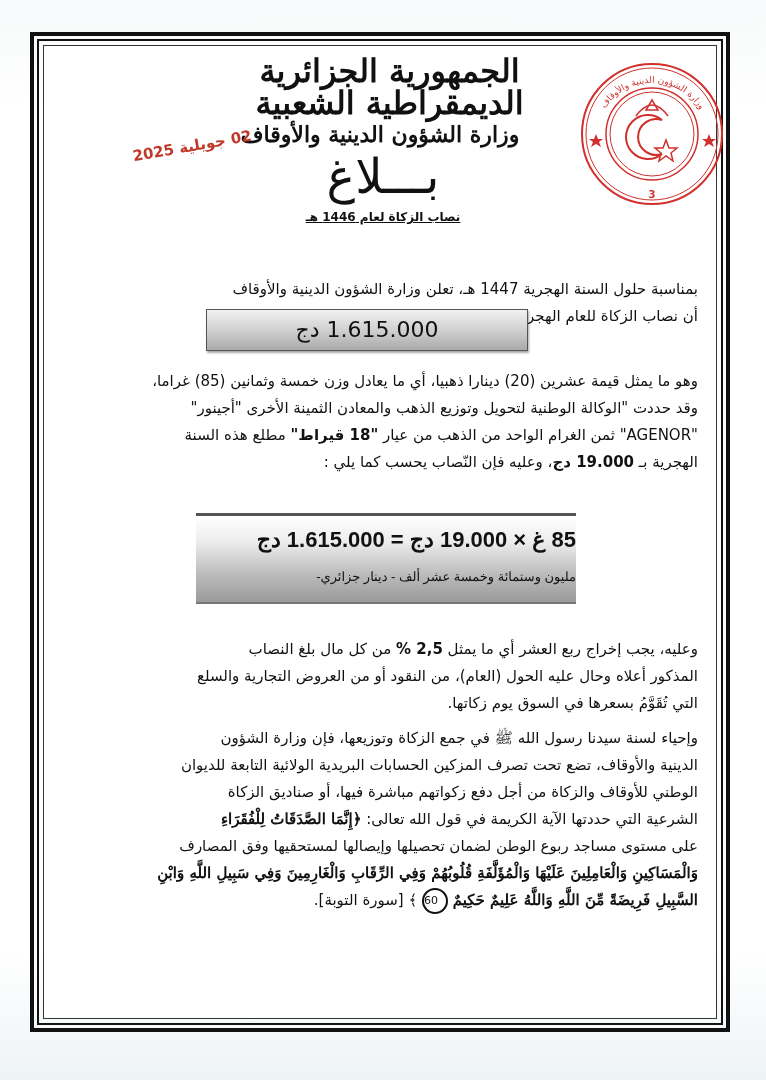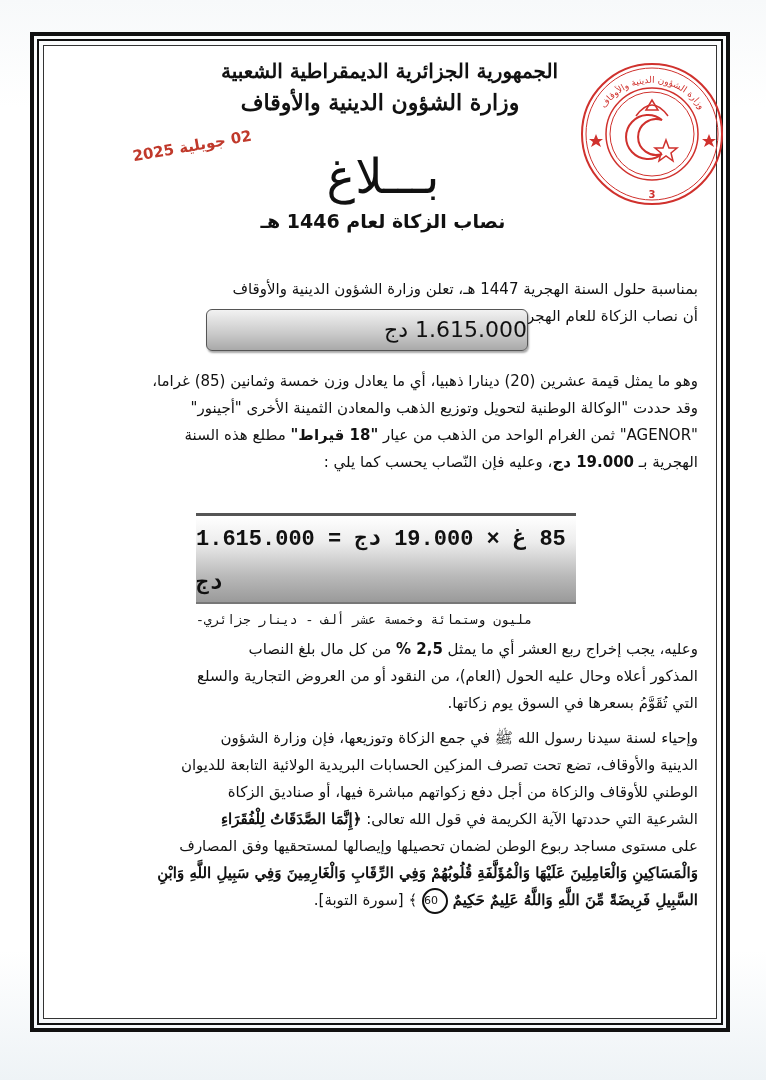--- a/index.html
+++ b/index.html
@@ -24,58 +24,59 @@
   }
   .frame-inner {
     position: absolute; left: 4px; top: 4px; right: 4px; bottom: 4px;
     border: 1px solid #333;
     background: #fff;
   }
   .hdr {
     position: absolute; left: 170px; top: 55px; width: 420px;
     text-align: center; direction: rtl;
   }
-  .hdr .line1 { font-size: 20px; font-weight: bold; line-height: 32px; letter-spacing: 0.5px; margin-left: 19px; }
+  .hdr .line1 { font-size: 32px; font-weight: bold; line-height: 32px; letter-spacing: 0.5px; margin-left: 19px; }
   .hdr .line2 { font-size: 22px; font-weight: bold; line-height: 30px; }
   .seal {
     position: absolute; left: 566px; top: 58px; width: 170px; height: 150px;
   }
   .date-stamp {
     position: absolute; left: 132px; top: 137px;
     color: #c0392b; font-family: "DejaVu Sans", sans-serif; font-weight: bold;
     font-size: 15px; transform: rotate(-10deg); direction: rtl;
   }
   .title {
     position: absolute; left: 283px; top: 148px; width: 200px;
     text-align: center; font-size: 48px; line-height: 56px; direction: rtl;
     font-family: "DejaVu Serif", serif;
   }
   .subtitle {
     position: absolute; left: 253px; top: 210px; width: 260px;
-    text-align: center; font-size: 19px; font-weight: bold; direction: rtl;
+    text-align: center; font-size: 12px; font-weight: bold; direction: rtl;
     font-family: "DejaVu Sans", sans-serif;
+    text-decoration: underline;
   }
   .para {
     position: absolute; left: 78px; width: 620px; direction: rtl; text-align: justify;
     font-size: 15px; line-height: 27px; font-family: "DejaVu Sans", sans-serif;
   }
   .para b { font-family: "DejaVu Sans", sans-serif; }
   .box1 {
     position: absolute; left: 206px; top: 309px; width: 320px; height: 40px;
-    border: 1px solid #555; border-radius: 6px;
+    border: 1px solid #555; border-radius: 0;
     background: linear-gradient(180deg, #f2f2f2 0%, #c9c9c9 60%, #a9a9a9 100%);
     box-shadow: 1px 2px 2px rgba(0,0,0,0.35);
-    line-height: 40px; font-size: 22px;
+    text-align: center; line-height: 40px; font-size: 22px;
     font-family: "DejaVu Sans", sans-serif; direction: rtl;
   }
   .box2 {
     position: absolute; left: 196px; top: 513px; width: 380px; height: 86px;
     border-top: 3px solid #555; border-bottom: 2px solid #777;
     background: linear-gradient(180deg, #ffffff 0%, #ededed 30%, #b9b9b9 70%, #9a9a9a 100%);
-    text-align: left; direction: rtl; font-family: Liberation Mono, monospace;
+    text-align: right; direction: rtl; font-family: Liberation Sans, sans-serif;
   }
   .box2 .calc { font-size: 22px; font-weight: bold; line-height: 44px; padding-top: 2px; }
   .box2 .words { font-size: 13px; line-height: 30px; }
   .quran { font-weight: bold; font-family: "DejaVu Serif", serif; }
   .ayah-num {
     display: inline-block; width: 22px; height: 22px; border: 2px solid #111; border-radius: 50%;
     font-size: 11px; line-height: 22px; text-align: left; vertical-align: middle;
   }
 </style>
 </head>

